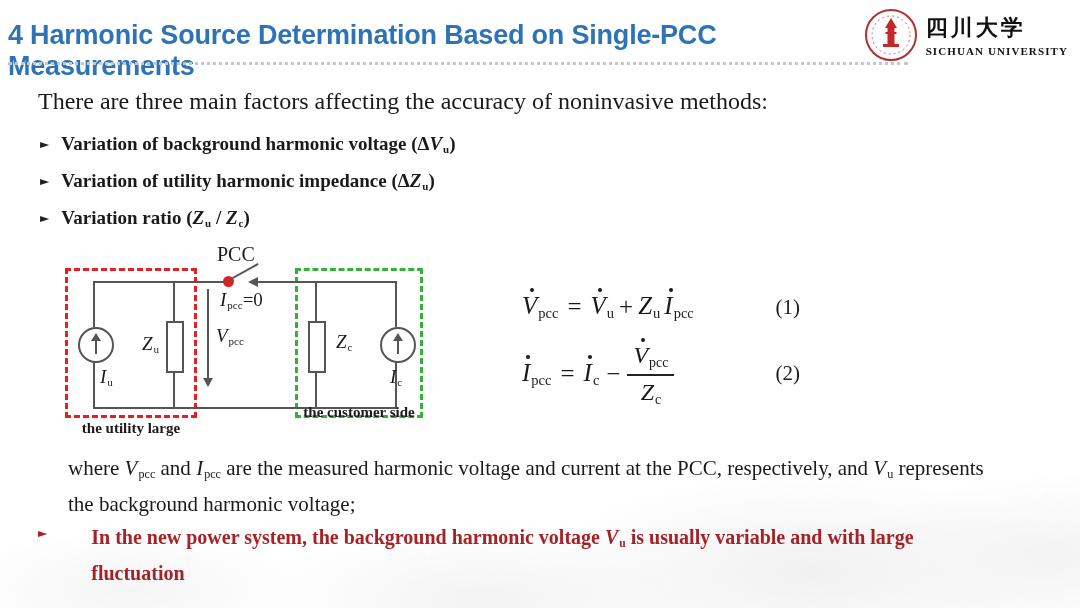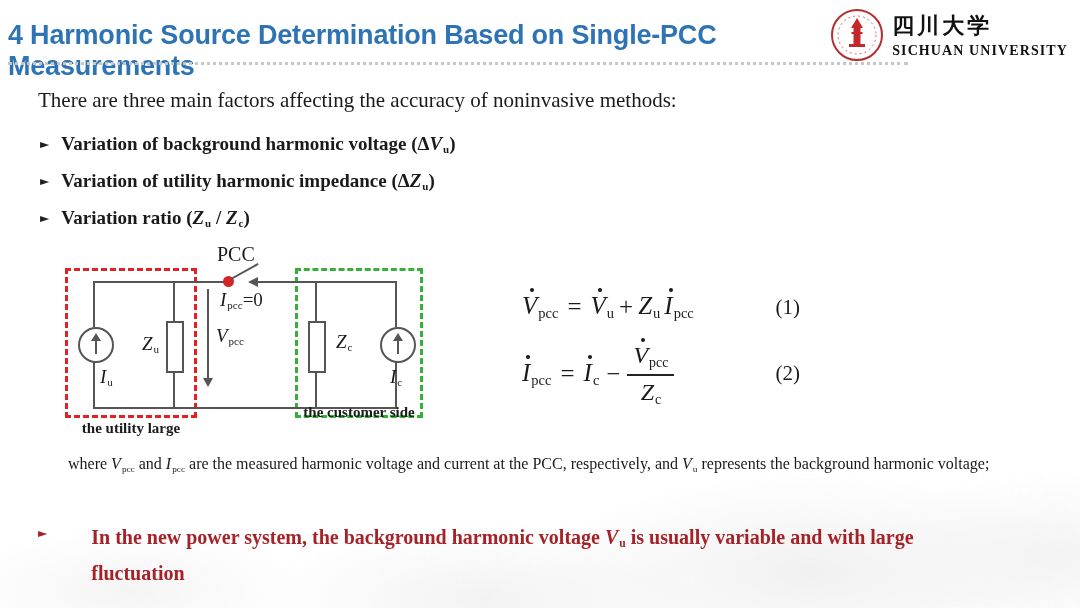--- a/index.html
+++ b/index.html
@@ -19,23 +19,23 @@
   
   .title {
     position:absolute; left:8px; top:20px; width:880px; margin:0;
     font-family:"Liberation Sans","DejaVu Sans",sans-serif;
     font-size:27px; font-weight:bold; color:#2E74B5; letter-spacing:-0.2px;
   }
   .rule { position:absolute; left:8px; top:62px; width:900px; height:0; border-top:3px dotted #c7c7c7; }
   .logo { position:absolute; right:12px; top:8px; display:flex; align-items:center; gap:8px; }
   .seal { width:54px; height:54px; }
   .logo-cn { font-size:22px; font-weight:bold; letter-spacing:3px; color:#111; font-family:"Liberation Serif","DejaVu Serif",serif; }
-  .logo-en { font-size:14px; font-weight:bold; letter-spacing:1.1px; color:#111; margin-top:2px; font-family:"Liberation Serif","DejaVu Serif",serif; }
+  .logo-en { font-size:11px; font-weight:bold; letter-spacing:1.1px; color:#111; margin-top:2px; font-family:"Liberation Serif","DejaVu Serif",serif; }
   
-  .intro { position:absolute; left:38px; top:88px; width:760px; font-size:21px; margin:0; }
+  .intro { position:absolute; left:38px; top:88px; width:760px; font-size:24px; margin:0; }
   .bullet { position:absolute; left:40px; display:flex; align-items:flex-start; }
   .b1 { top:133px; } .b2 { top:170px; } .b3 { top:207px; }
   .bmark { font-family:"DejaVu Sans",sans-serif; font-size:12px; color:#222; margin:4px 12px 0 0; }
   .btext { font-size:19px; font-weight:bold; }
   .v { font-family:"Liberation Serif",serif; }
   .s { font-size:0.58em; font-style:normal; vertical-align:-0.28em; margin-left:1px; }
   
   .circuit { position:absolute; left:60px; top:243px; width:430px; height:210px; font-size:19px; }
   .wire { position:absolute; background:#555; }
   .box { position:absolute; background:transparent; }
@@ -56,21 +56,21 @@
   .eq1 { top:292px; } .eq2 { top:340px; }
   .tok { white-space:nowrap; }
   .op { margin:0 9px; font-style:normal; }
   .od { position:relative; display:inline-block; }
   .od::after { content:''; position:absolute; top:-4px; left:52%; width:4px; height:4px; border-radius:50%; background:#1a1a1a; }
   .eqnum { margin-left:auto; font-style:normal; font-size:21px; }
   .frac { display:inline-flex; flex-direction:column; align-items:center; vertical-align:middle; font-size:24px; }
   .fnum { padding:2px 6px 3px; border-bottom:2px solid #222; }
   .fden { padding-top:3px; }
   
-  .where { position:absolute; left:68px; top:450px; width:925px; font-size:16px; line-height:1.72; margin:0; }
+  .where { position:absolute; left:68px; top:450px; width:925px; font-size:21px; line-height:1.72; margin:0; }
   .highlight { position:absolute; left:38px; top:520px; width:960px; display:flex; align-items:flex-start; color:#A52228; }
   .highlight .bmark { color:#A52228; margin-top:6px; }
   .htext { font-size:20px; font-weight:bold; width:930px; line-height:1.78;margin-left:32px; }
 </style>
 </head>
 <body>
 
 <div class="slide">
   <div class="watermark"></div>
 

